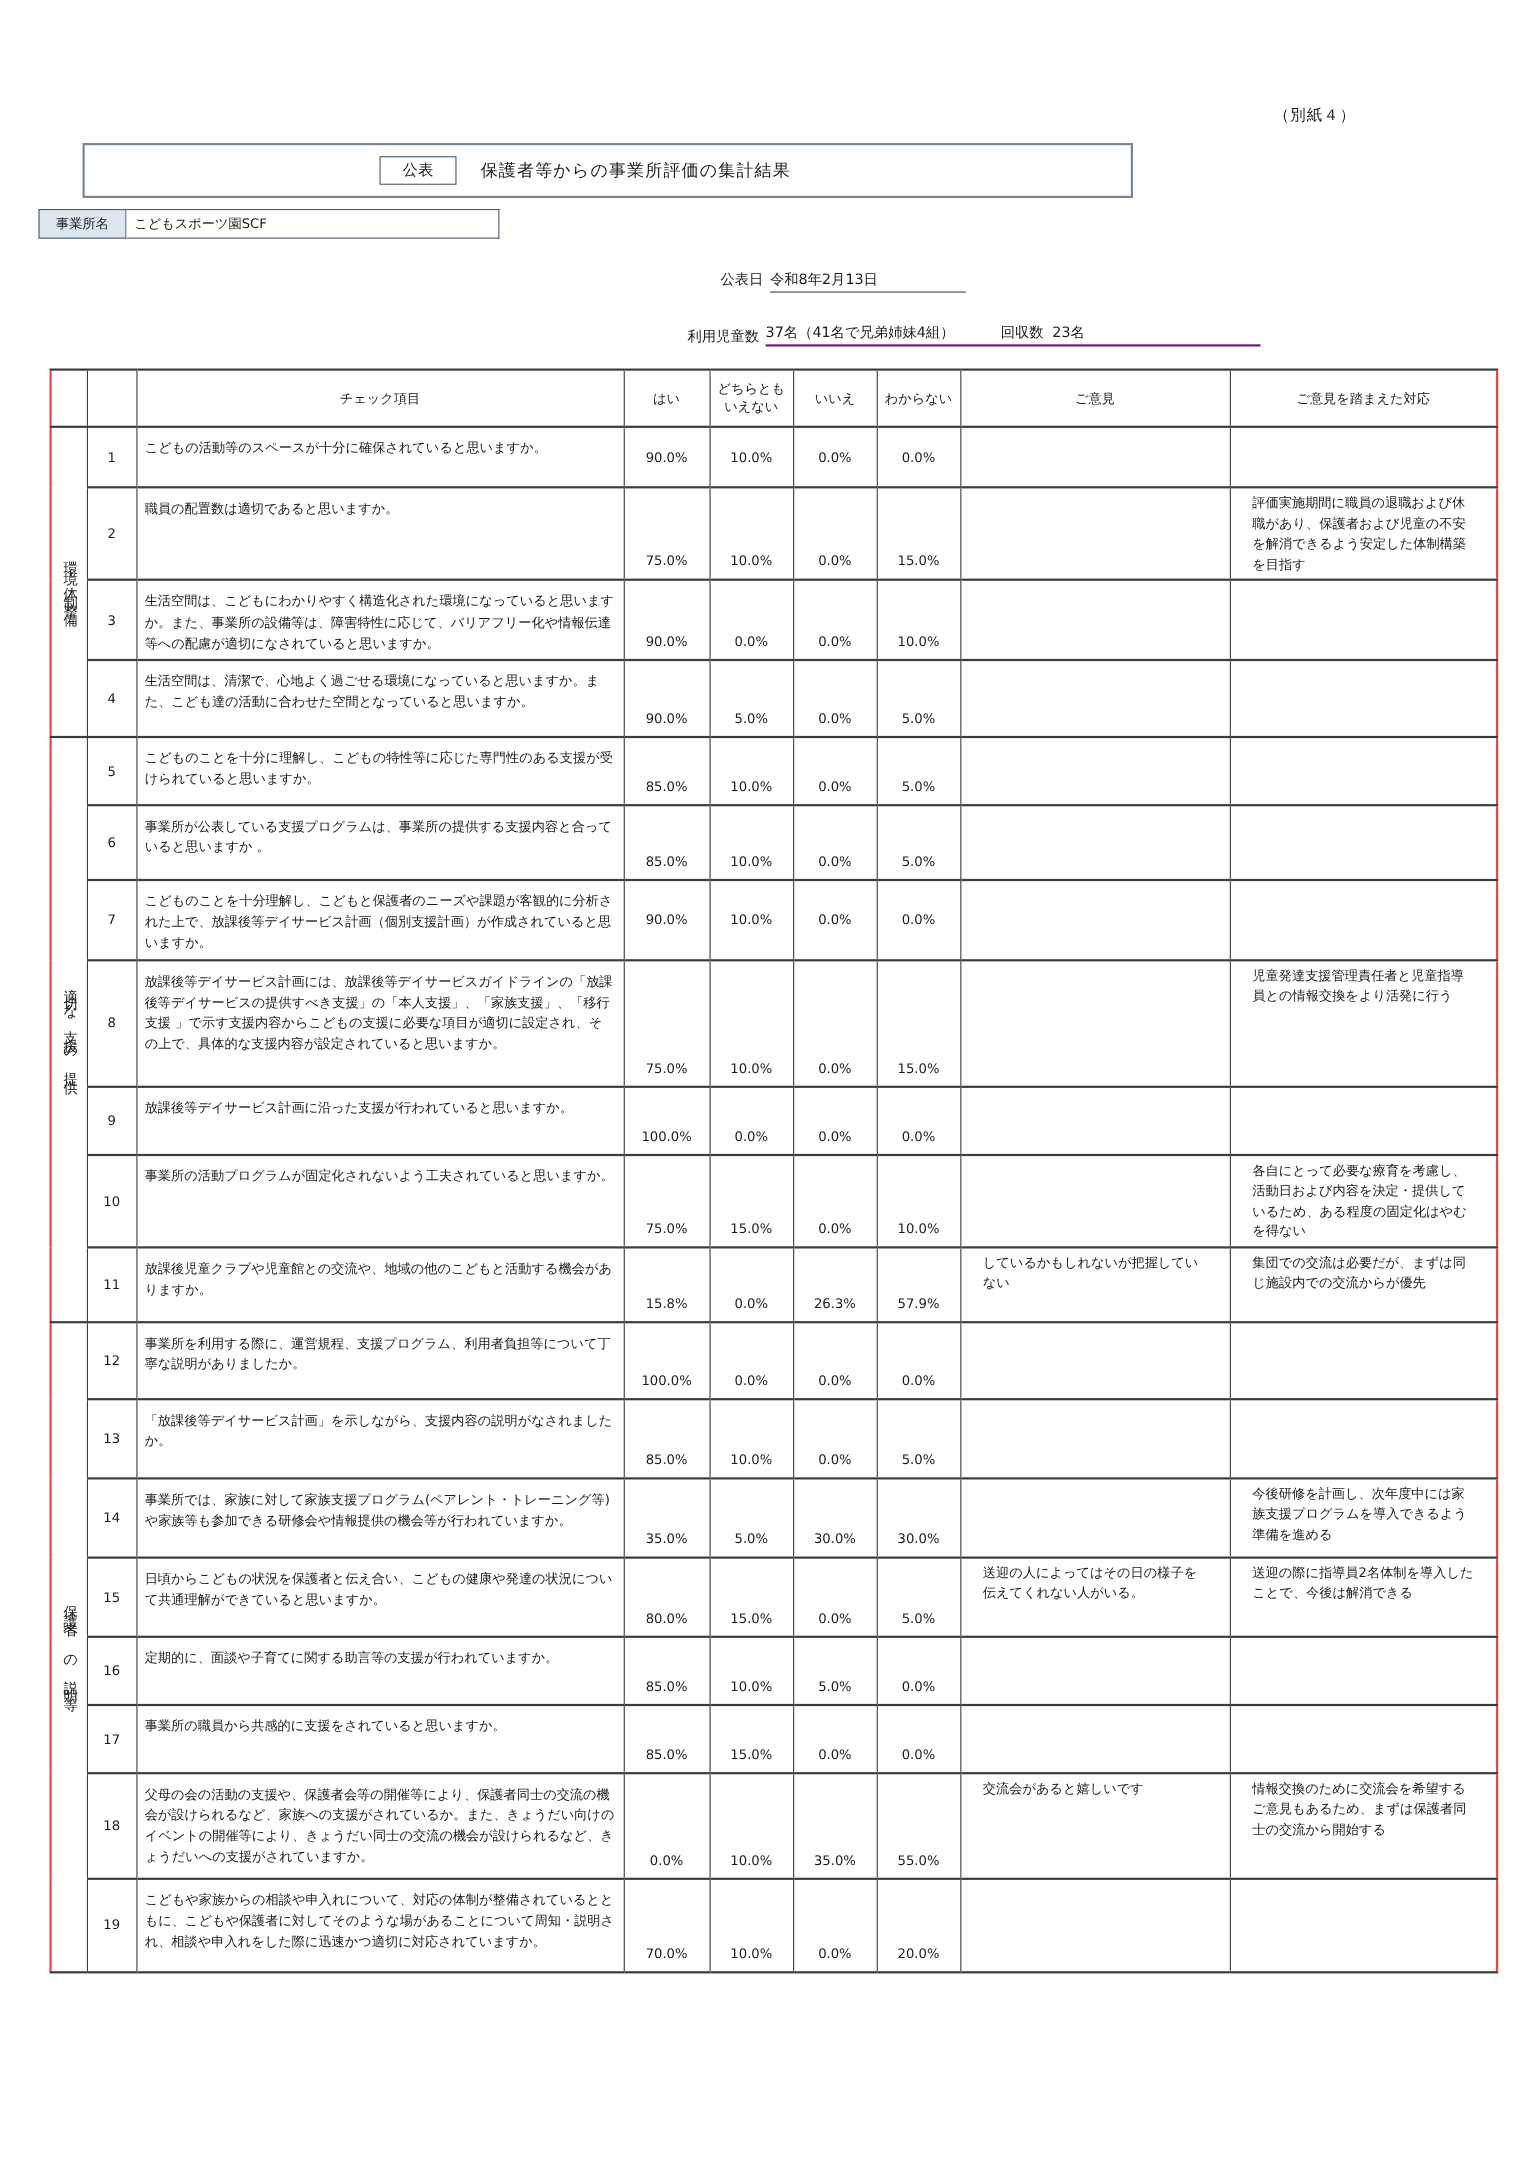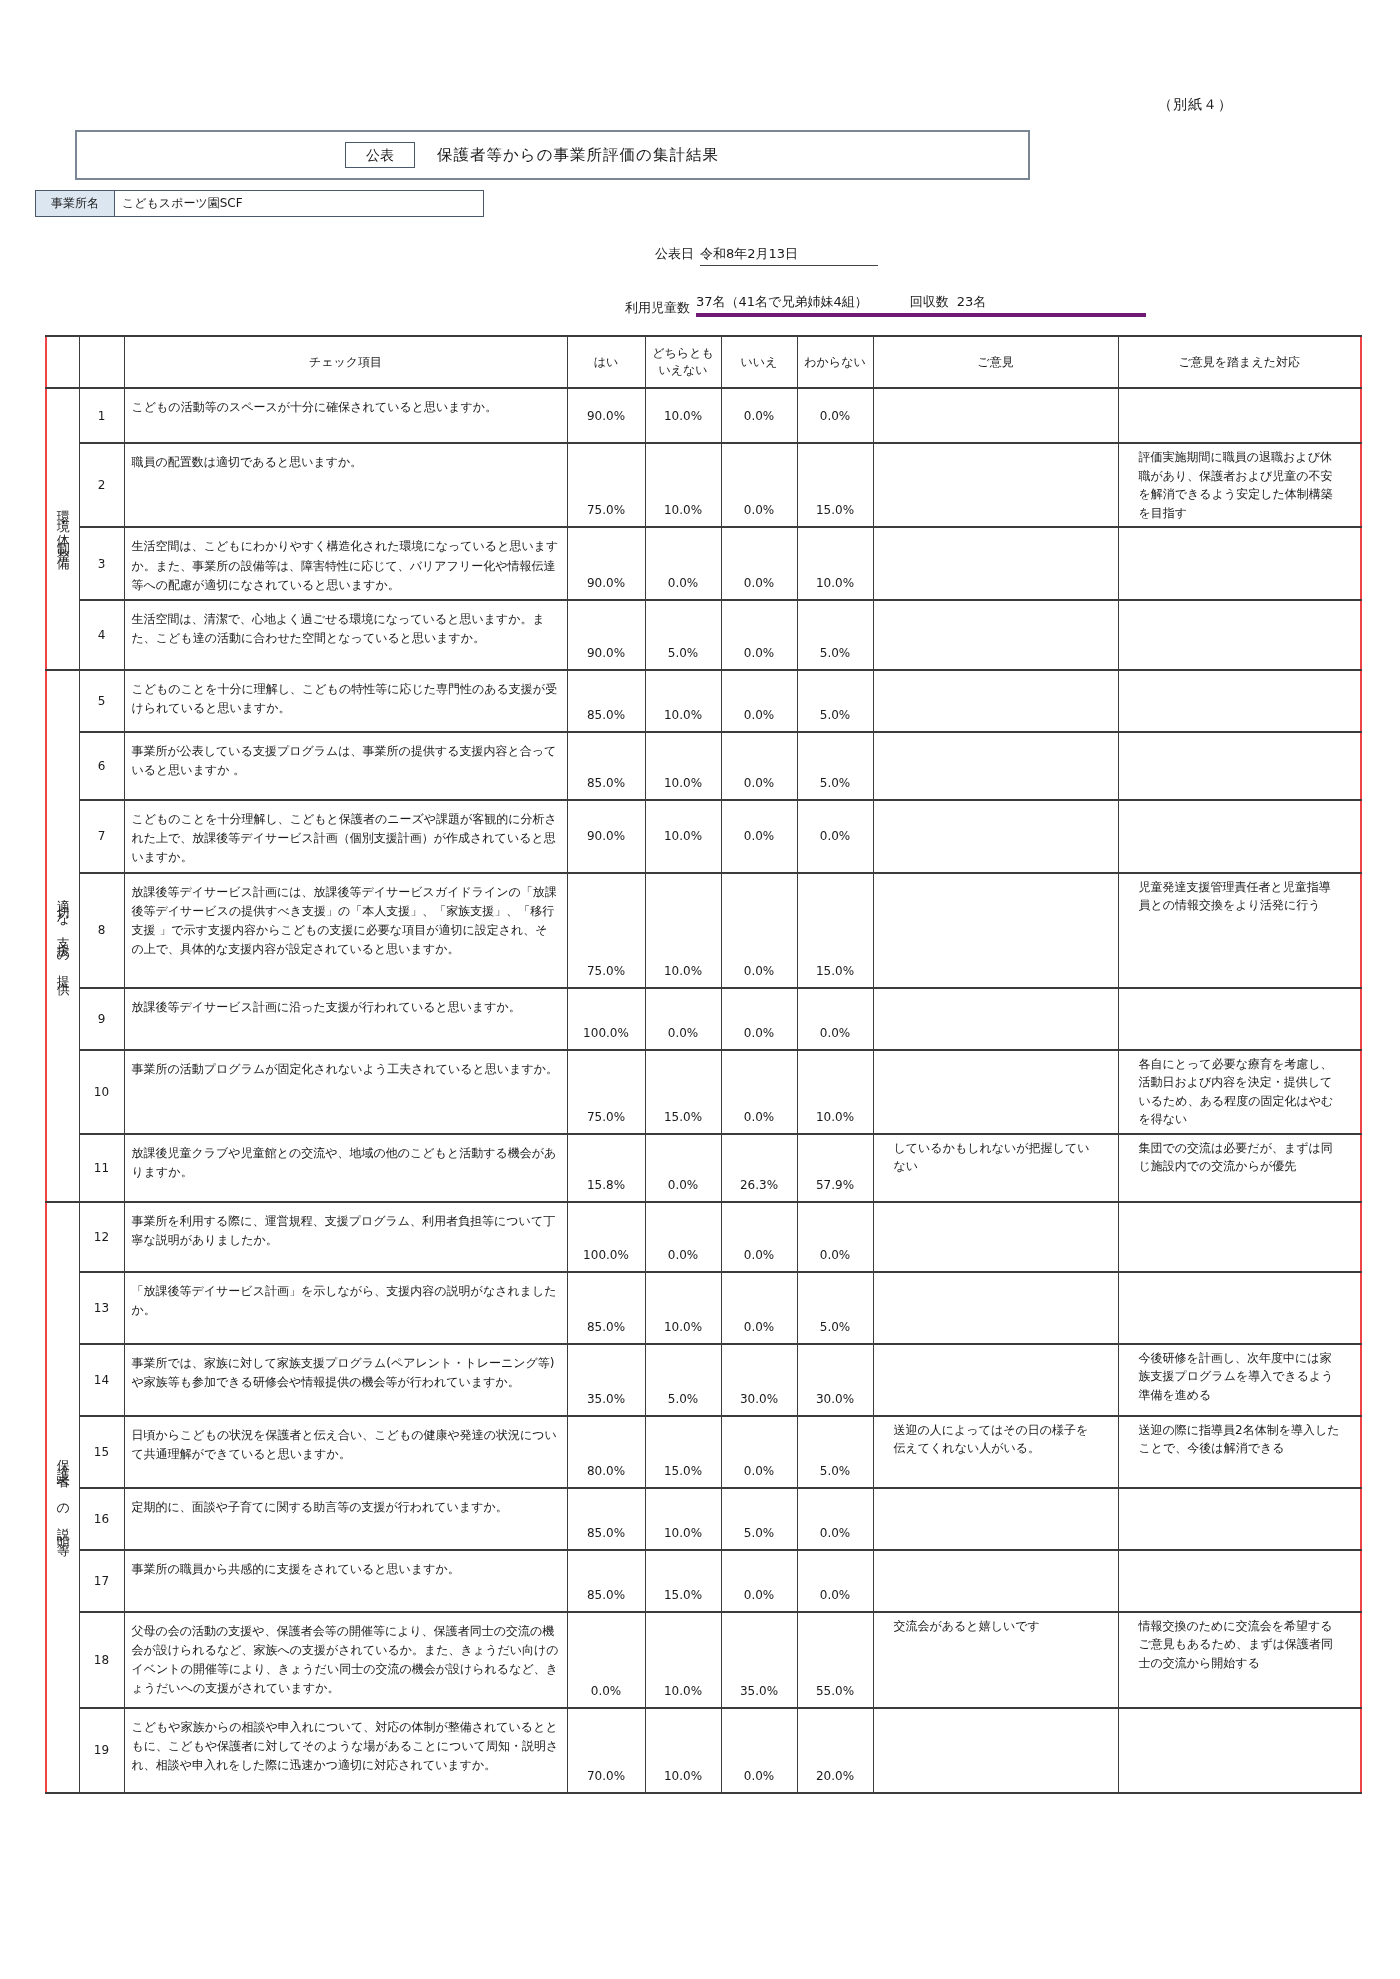--- a/index.html
+++ b/index.html
@@ -20,31 +20,31 @@
     font-size:14px; line-height:1;
   }
   .main-title { margin-left:22px; font-size:15.5px; letter-spacing:1px; }
 
   .office-row { position:absolute; left:35px; top:190px; display:flex; }
   .office-label {
     width:80px; height:27px; background:#dce6f1; border:1.5px solid #4a5a6a;
     font-size:12px; display:flex; align-items:center; justify-content:center;
   }
   .office-value {
-    width:369px; height:27px; border:1.5px solid #4a5a6a; border-left:none;
+    width:339px; height:27px; border:1.5px solid #4a5a6a; border-left:none;
     font-size:12px; display:flex; align-items:center; padding-left:7px; background:#fff;
   }
 
   .pub-date-line { position:absolute; left:655px; top:245px; font-size:13px; }
   .pub-date-line .val { display:inline-block; width:178px; border-bottom:1.5px solid #444; padding-bottom:2px; margin-left:6px; }
 
   .counts-line { position:absolute; left:625px; top:293px; font-size:13px; display:flex; align-items:flex-end; }
   .counts-line .lbl { white-space:nowrap; }
   .counts-underlined {
-    display:inline-flex; width:450px; border-bottom:4px solid #701a75;
+    display:inline-flex; width:450px; border-bottom:2px solid #701a75;
     padding-bottom:2px; margin-left:6px; white-space:nowrap;
   }
   .counts-gap { margin-left:42px; }
 
   table.survey {
     position:absolute; left:45px; top:335px; width:1315px;
     border-collapse:collapse; table-layout:fixed;
   }
   table.survey col.c-cat { width:33px; }
   table.survey col.c-num { width:45px; }

